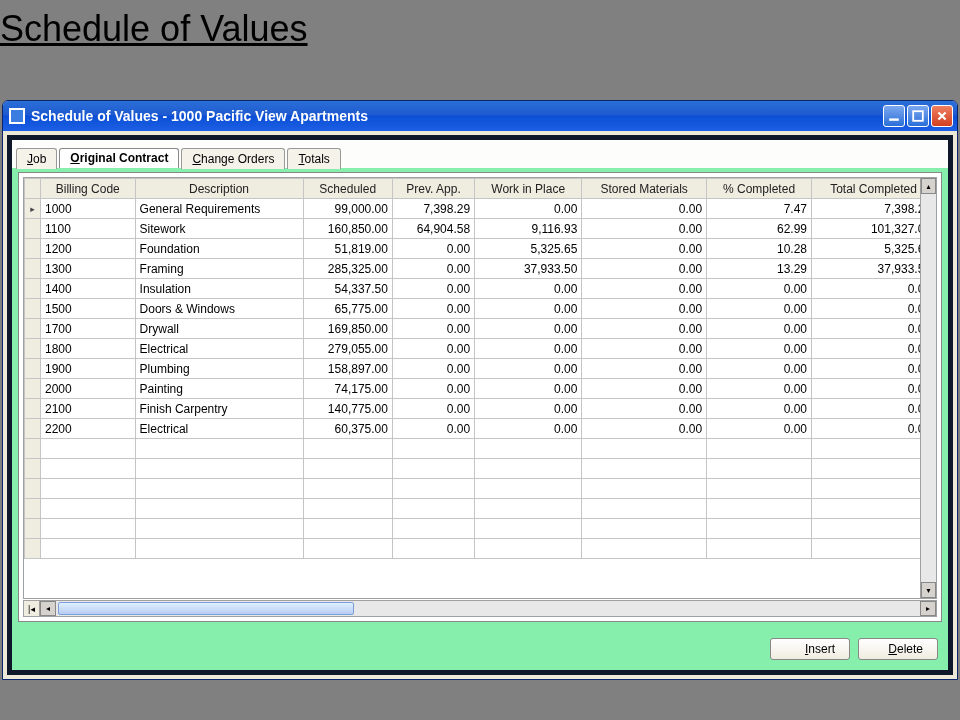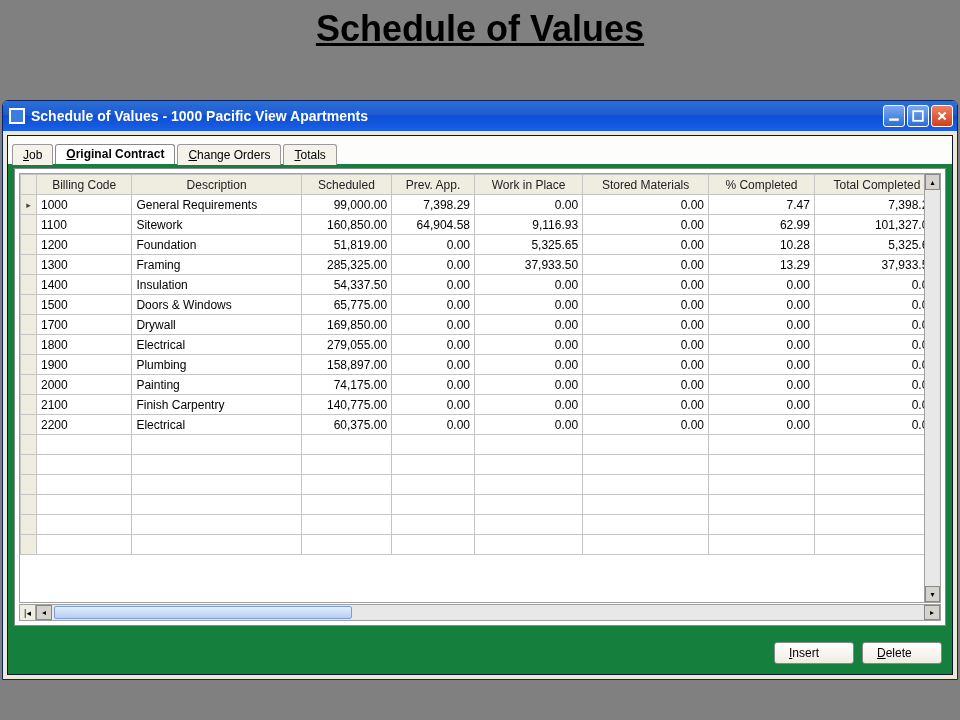--- a/index.html
+++ b/index.html
@@ -5,26 +5,24 @@
   * { box-sizing: border-box; margin: 0; padding: 0; }
   body {
     font-family: Tahoma, Arial, sans-serif;
     font-size: 12px;
     background: #808080;
     width: 960px;
     height: 720px;
     overflow: hidden;
   }
   .slide-title {
-    text-align: center;
     font-size: 36px;
     color: #000;
     text-decoration: underline;
     padding: 8px 0 20px 0;
-    font-weight: bold;
   }
   .window {
     position: absolute;
     left: 2px;
     top: 100px;
     width: 956px;
     height: 580px;
     background: #ece9d8;
     border: 1px solid #0a246a;
     border-radius: 6px 6px 0 0;
@@ -67,22 +65,22 @@
     color:#fff;
     cursor:pointer;
   }
   .win-btn.close {
     background: linear-gradient(to bottom, #f08060, #d14020);
   }
   .win-btn svg { width:12px; height:12px; }
   .client {
     position:absolute;
     left:4px; right:4px; top:34px; bottom:4px;
-    background: #15803d;
-    border: 1px solid #0f172a;
+    background: #86efac;
+    border: 5px solid #0f172a;
   }
   .tabs {
     display:flex;
     align-items:flex-end;
     height: 28px;
     padding-left: 4px;
     padding-top: 4px;
     background: #fdfdfb;
   }
   .tab {
@@ -202,21 +200,21 @@
     display:flex; gap:8px;
   }
   .btn {
     min-width:80px;
     padding:3px 14px;
     background: linear-gradient(to bottom,#fff,#efece0);
     border:1px solid #888;
     border-radius:3px;
     font-size:12px;
     cursor:pointer;
-    text-align:left;
+    text-align:right;
   }
   .btn .ul { text-decoration: underline; }
 </style>
 </head>
 <body>
 
 <div class="slide-title">Schedule of Values</div>
 
 <div class="window">
   <div class="titlebar">

